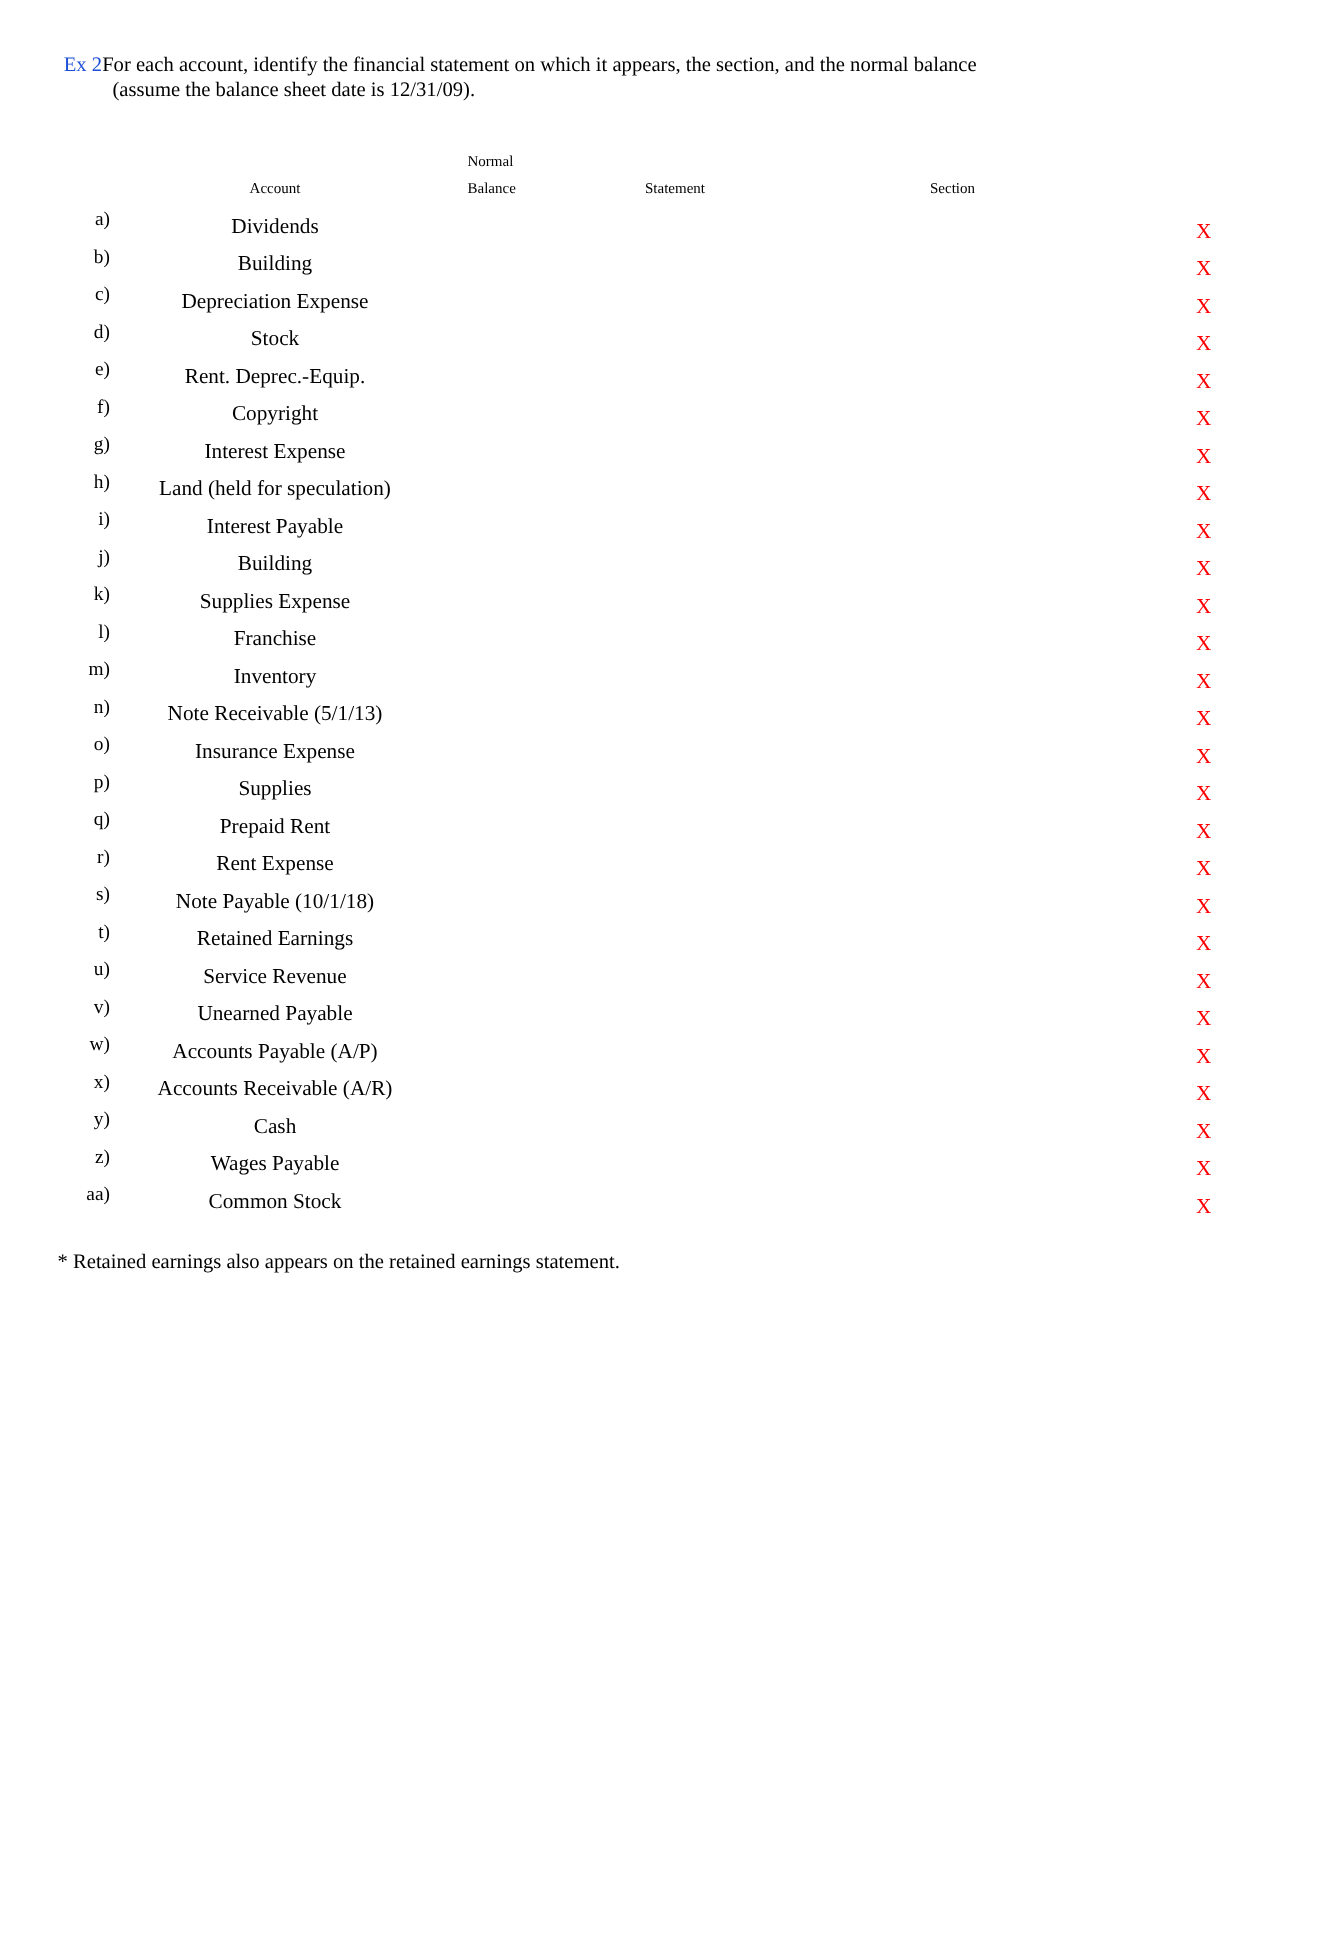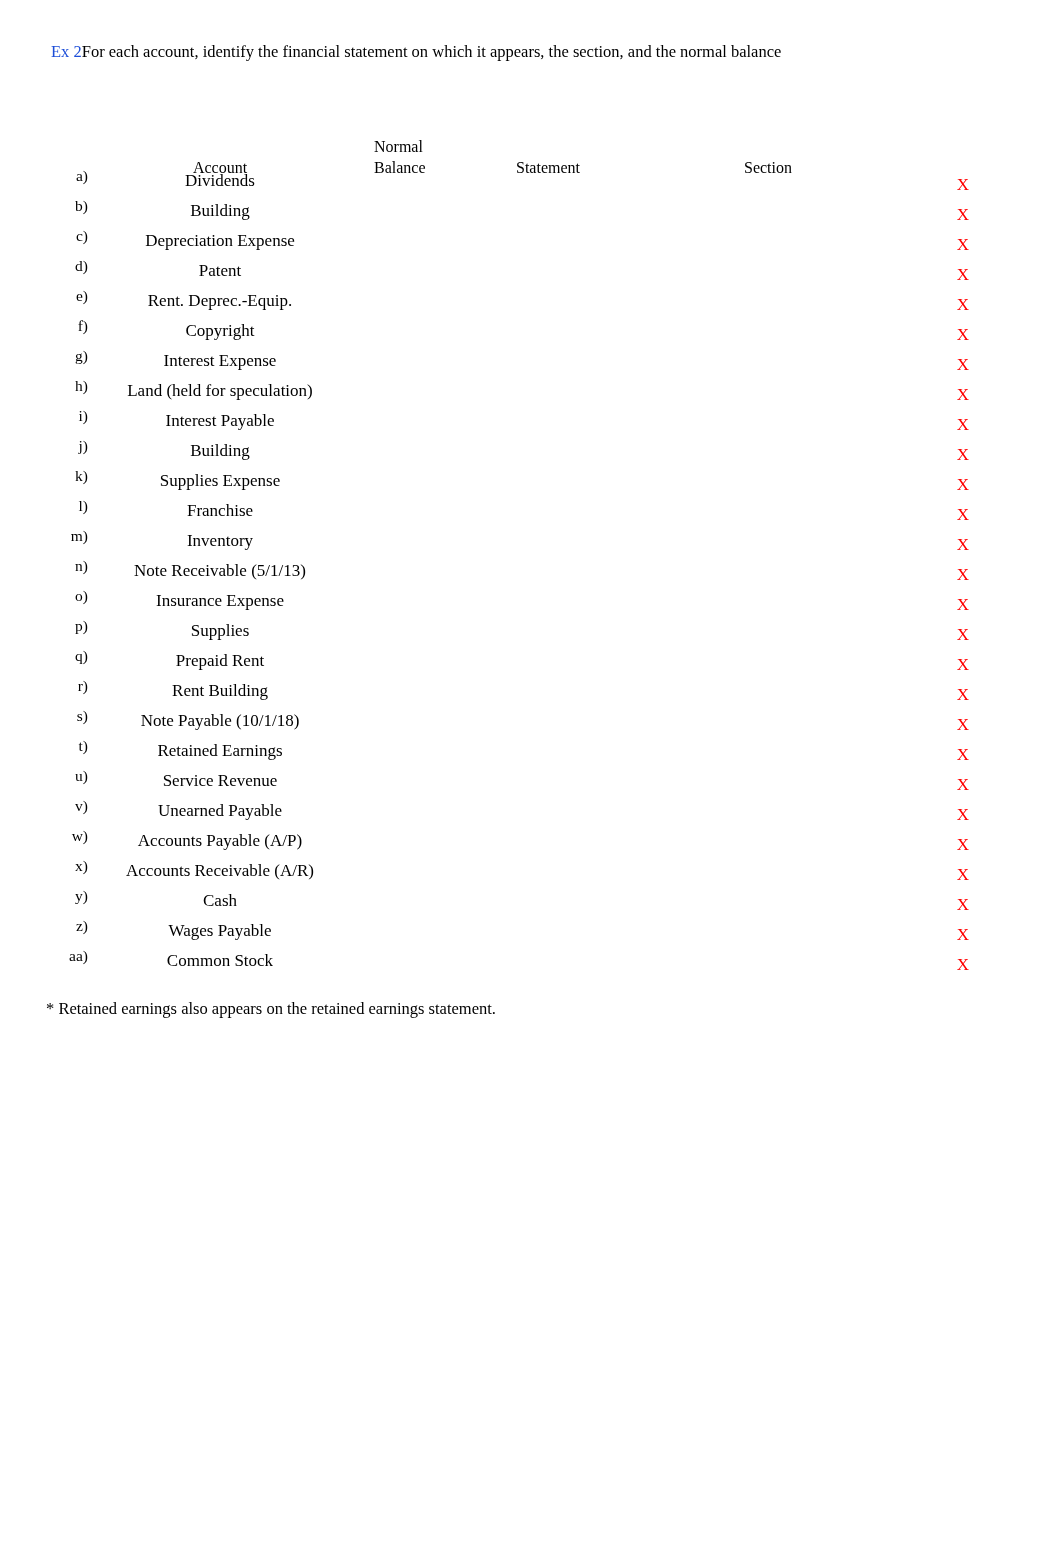--- a/index.html
+++ b/index.html
@@ -42,24 +42,23 @@
   
   .headers {
     position: absolute;
     left: 0;
     top: 118px;
     width: 1062px;
     height: 46px;
   }
   .hdr {
     position: absolute;
-    font-size: 16px;
-    line-height: 21px;
-    white-space: nowrap;
-    margin-top: 17px;
+    font-size: 12px;
+    line-height: 21px;
+    white-space: nowrap;
   }
   .hdr-account {
     left: 130px;
     top: 22px;
     width: 180px;
     text-align: center;
   }
   .hdr-normal-balance {
     left: 374px;
     top: 1px;
@@ -156,20 +155,21 @@
     font-size: 16.5px;
     line-height: 21px;
     white-space: nowrap;
   }
 </style>
 </head>
 <body>
 
 <div class="prompt">
   <div class="prompt-line1"><span class="ex-label">Ex 2</span><span>For each account, identify the financial statement on which it appears, the section, and the normal balance</span></div>
+  <div class="prompt-line2">(assume the balance sheet date is 12/31/09).</div>
 </div>
 
 <div class="headers">
   <div class="hdr hdr-account">Account</div>
   <div class="hdr hdr-normal-balance">
     <div>Normal</div>
     <div>Balance</div>
   </div>
   <div class="hdr hdr-statement">Statement</div>
   <div class="hdr hdr-section">Section</div>
@@ -195,21 +195,21 @@
     <div class="row">
       <div class="row-letter">c)</div>
       <div class="row-account">Depreciation Expense</div>
       <div class="row-normal-balance"></div>
       <div class="row-statement"></div>
       <div class="row-section"></div>
       <div class="row-mark" style="color: rgb(255, 0, 0);">X</div>
     </div>
     <div class="row">
       <div class="row-letter">d)</div>
-      <div class="row-account">Patent</div>
+      <div class="row-account">Stock</div>
       <div class="row-normal-balance"></div>
       <div class="row-statement"></div>
       <div class="row-section"></div>
       <div class="row-mark" style="color: rgb(255, 0, 0);">X</div>
     </div>
     <div class="row">
       <div class="row-letter">e)</div>
       <div class="row-account">Rent. Deprec.-Equip.</div>
       <div class="row-normal-balance"></div>
       <div class="row-statement"></div>
@@ -307,21 +307,21 @@
     <div class="row">
       <div class="row-letter">q)</div>
       <div class="row-account">Prepaid Rent</div>
       <div class="row-normal-balance"></div>
       <div class="row-statement"></div>
       <div class="row-section"></div>
       <div class="row-mark" style="color: rgb(255, 0, 0);">X</div>
     </div>
     <div class="row">
       <div class="row-letter">r)</div>
-      <div class="row-account">Rent Building</div>
+      <div class="row-account">Rent Expense</div>
       <div class="row-normal-balance"></div>
       <div class="row-statement"></div>
       <div class="row-section"></div>
       <div class="row-mark" style="color: rgb(255, 0, 0);">X</div>
     </div>
     <div class="row">
       <div class="row-letter">s)</div>
       <div class="row-account">Note Payable (10/1/18)</div>
       <div class="row-normal-balance"></div>
       <div class="row-statement"></div>

